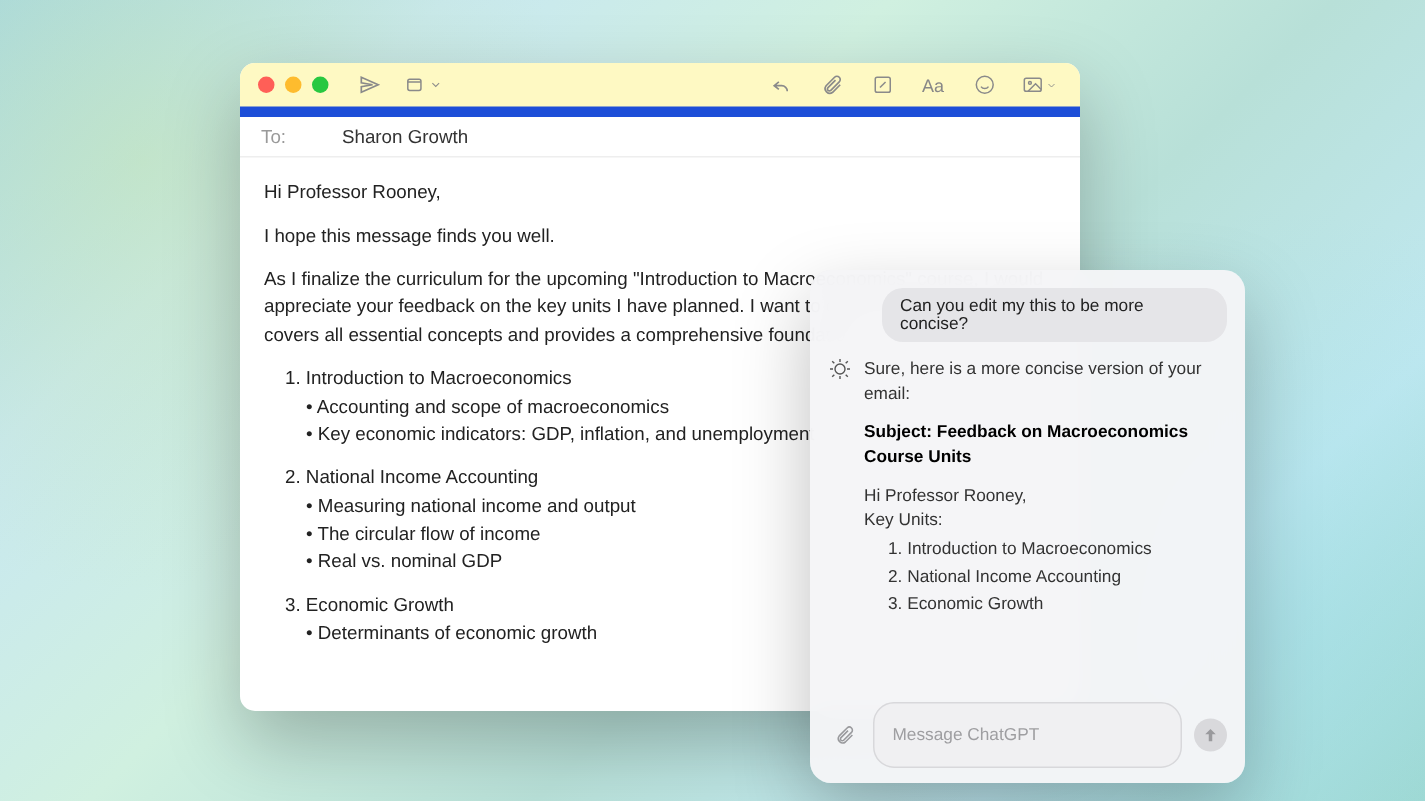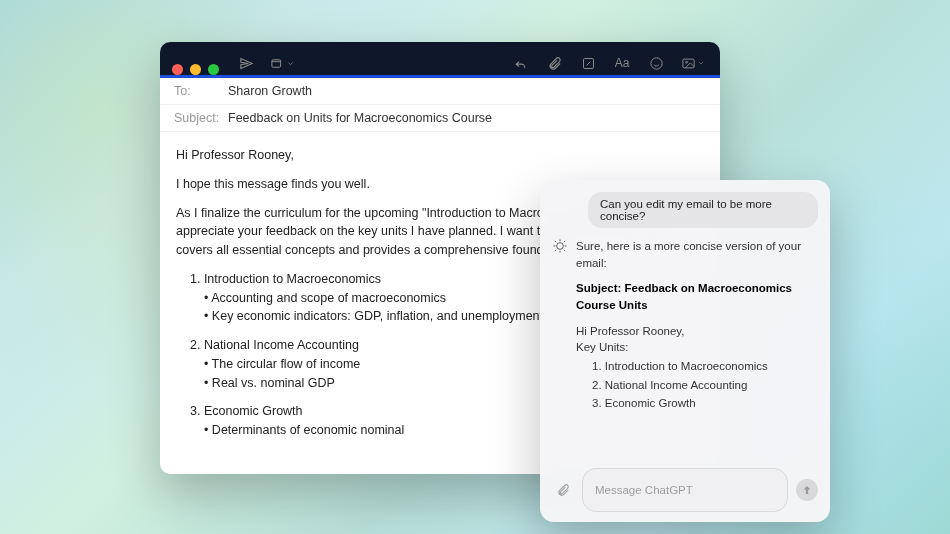--- a/index.html
+++ b/index.html
@@ -31,25 +31,25 @@
     background: #fff;
     border-radius: 10px;
     box-shadow: 0 20px 50px rgba(0,0,0,0.25);
     overflow: hidden;
     display: flex;
     flex-direction: column;
   }
   .mail-titlebar {
     height: 36px;
     display: flex;
-    align-items: flex-end;
+    align-items: center;
     padding: 0 12px;
     gap: 7px;
-    border-bottom: 3px solid #1d4ed8;
-    background: #0f172a;
+    border-bottom: 7px solid #1d4ed8;
+    background: #fef9c3;
   }
   .traffic-lights { display: flex; gap: 7px; margin-right: 8px; }
   .tl { width: 11px; height: 11px; border-radius: 50%; }
   .tl-red { background: #ff5f57; }
   .tl-yellow { background: #febc2e; }
   .tl-green { background: #28c840; }
   .tb-btn {
     width: 24px; height: 24px;
     display: inline-flex; align-items: center; justify-content: center;
     color: #8a8a8a; border-radius: 4px;
@@ -211,43 +211,40 @@
             <path d="M6 9l6 6 6-6"></path>
           </svg>
       </div>
     </div>
   </div>
 
   <div class="mail-header-row">
     <span class="mail-label">To:</span>
     <span class="mail-value">Sharon Growth</span>
   </div>
-  <div class="mail-header-row">
-    <span class="mail-label">Subject:</span>
-    <span class="mail-value">Feedback on Units for Macroeconomics Course</span>
-  </div>
 
   <div class="mail-body">
     <p>Hi Professor Rooney,</p>
     <p>I hope this message finds you well.</p>
     <p>As I finalize the curriculum for the upcoming "Introduction to Macroeconomics" course, I would appreciate your feedback on the key units I have planned. I want to ensure that the course covers all essential concepts and provides a comprehensive foundation.</p>
     <div class="li1">1. Introduction to Macroeconomics</div>
     <div class="li2">•  Accounting and scope of macroeconomics</div>
     <div class="li2" style="margin-bottom:10px">•  Key economic indicators: GDP, inflation, and unemployment</div>
     <div class="li1">2. National Income Accounting</div>
+    <div class="li2">•  Measuring national income and output</div>
     <div class="li2">•  The circular flow of income</div>
     <div class="li2" style="margin-bottom:10px">•  Real vs. nominal GDP</div>
     <div class="li1">3. Economic Growth</div>
-    <div class="li2">•  Determinants of economic nominal</div>
+    <div class="li2">•  Determinants of economic growth</div>
   </div>
 </div>
 
 <div class="chat-panel">
   <div class="chat-header">
-    <div class="chat-user-bubble">Can you edit my email to be more concise?</div>
+    <div class="chat-user-bubble">Can you edit my this to be more concise?</div>
   </div>
 
   <div class="chat-response">
     <div class="chat-avatar">
       <svg viewBox="0 0 24 24" fill="none" stroke="currentColor" stroke-width="1.4">
           <circle cx="12" cy="12" r="5"></circle>
           <path d="M12 2v3M12 19v3M4.2 4.2l2.1 2.1M17.7 17.7l2.1 2.1M2 12h3M19 12h3M4.2 19.8l2.1-2.1M17.7 6.3l2.1-2.1"></path>
         </svg>
     </div>
     <div class="chat-text">

